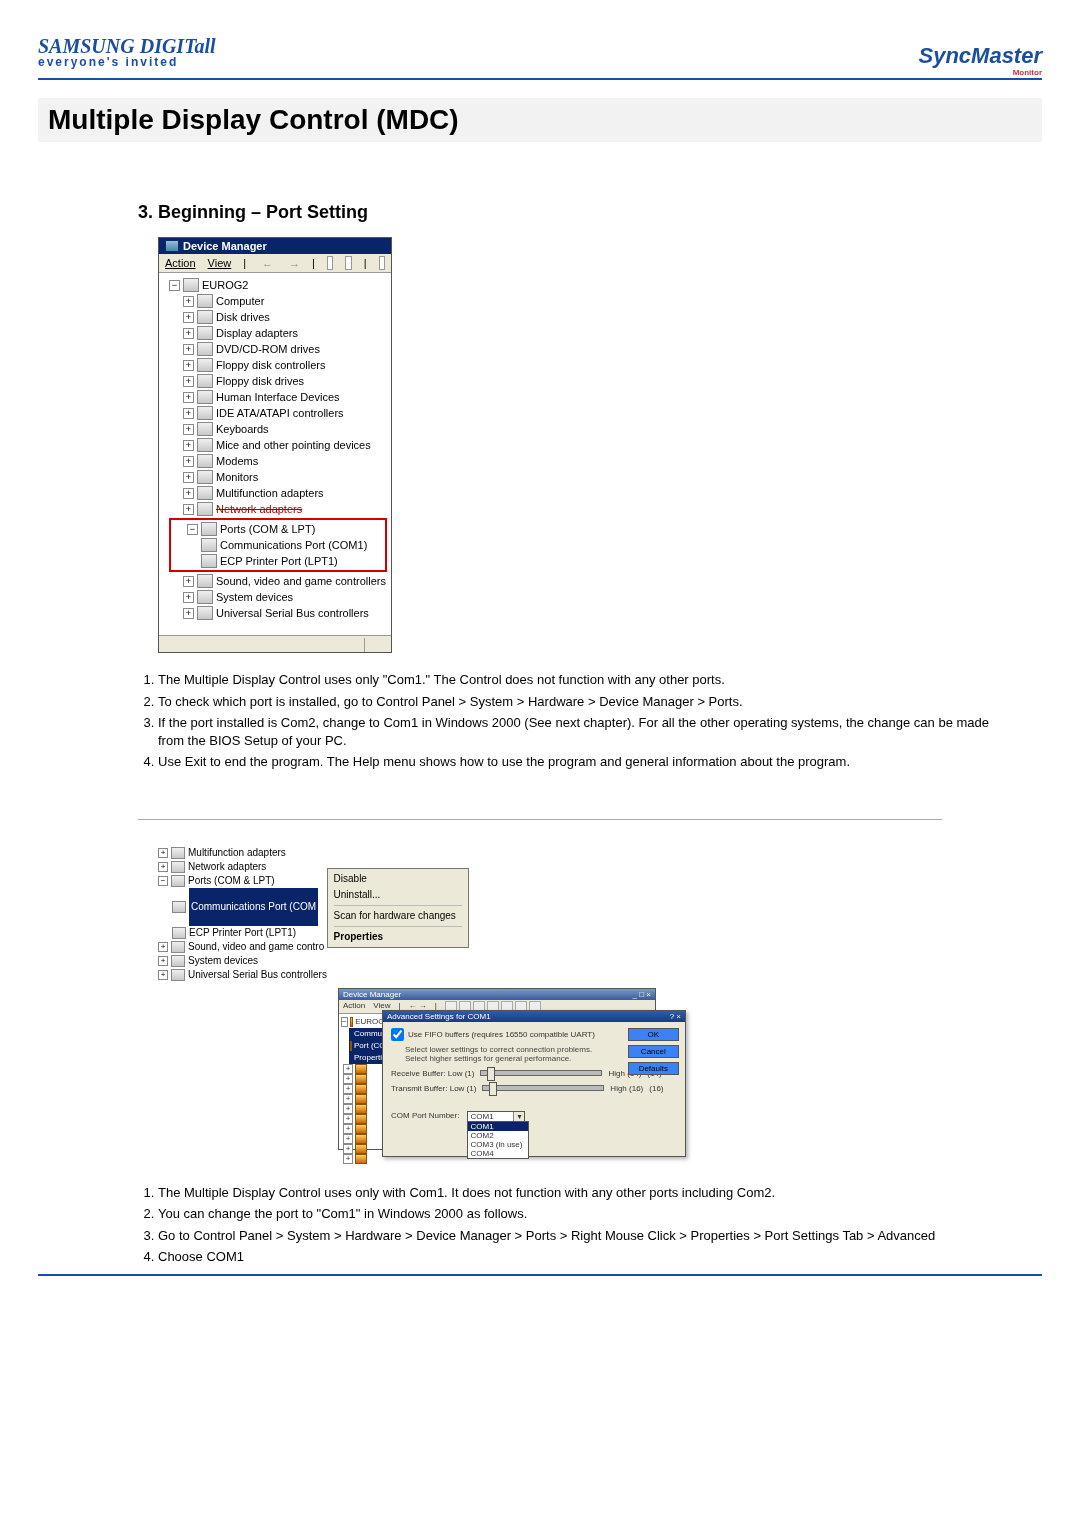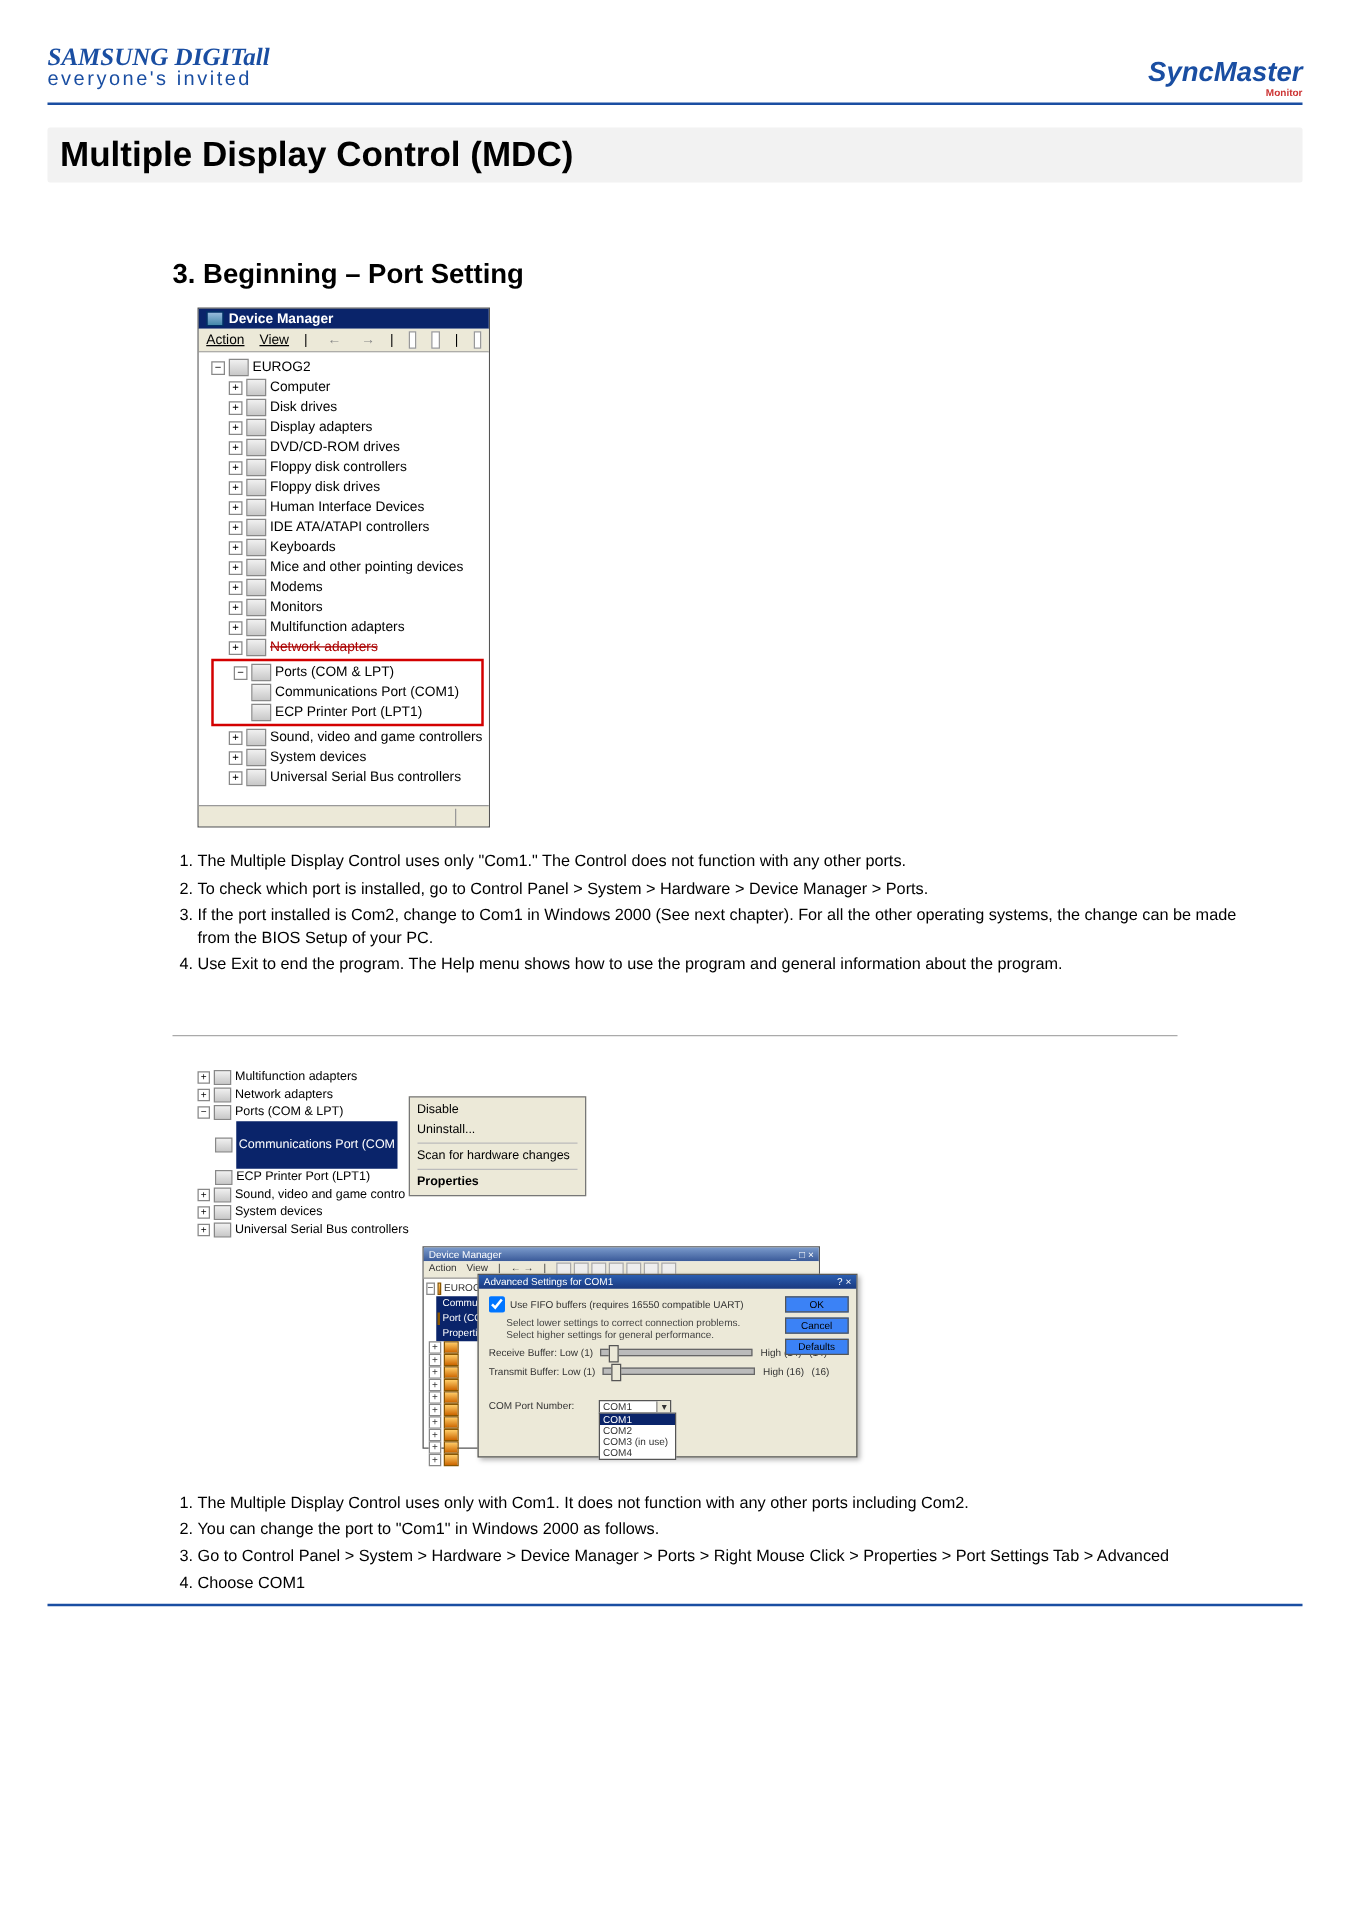--- a/index.html
+++ b/index.html
@@ -27,22 +27,22 @@
     font-size: 20px;
     line-height: 1;
   }
   .samsung-logo .all {
     font-style: italic;
   }
   .samsung-logo .sub {
     display: block;
     font-family: Arial, sans-serif;
     font-style: normal;
-    font-weight: normal;
-    font-size: 16px;
+    font-weight: bold;
+    font-size: 12px;
     letter-spacing: 2px;
     color: #1a4ea2;
   }
   .syncmaster {
     font-family: Arial, sans-serif;
     font-weight: bold;
     font-style: italic;
     color: #1a4ea2;
     font-size: 22px;
     position: relative;
@@ -69,21 +69,21 @@
   }
   .title-bar h1 {
     margin: 0;
     font-size: 28px;
     font-weight: bold;
   }
   .section {
     margin: 60px 0 10px 100px;
   }
   .section h2 {
-    font-size: 22px;
+    font-size: 18px;
     font-weight: bold;
     margin: 0 0 14px 0;
   }
   .devmgr {
     width: 232px;
     margin-left: 20px;
     border: 1px solid #555;
     font-size: 11px;
     font-family: Tahoma, sans-serif;
   }
@@ -280,21 +280,21 @@
     position:absolute; right:6px; top:6px;
     display:flex; flex-direction:column; gap:4px;
   }
   .btns button {
     font-size:8px; font-family:Tahoma, sans-serif;
     background:#3b82f6; border:1px solid #555;
     padding:1px 10px;
   }
   .port-row {
     margin-top:18px;
-    display:flex; align-items:flex-start; gap:20px;
+    display:flex; align-items:flex-start; gap:8px;
   }
   .dropdown {
     border:1px solid #555; background:#fff; padding:0 2px;
     width:52px; position:relative;
   }
   .dropdown .arrow {
     position:absolute; right:0; top:0; width:10px; height:100%;
     background:#ece9d8; border-left:1px solid #888; text-align:center;
   }
   .dd-list {

